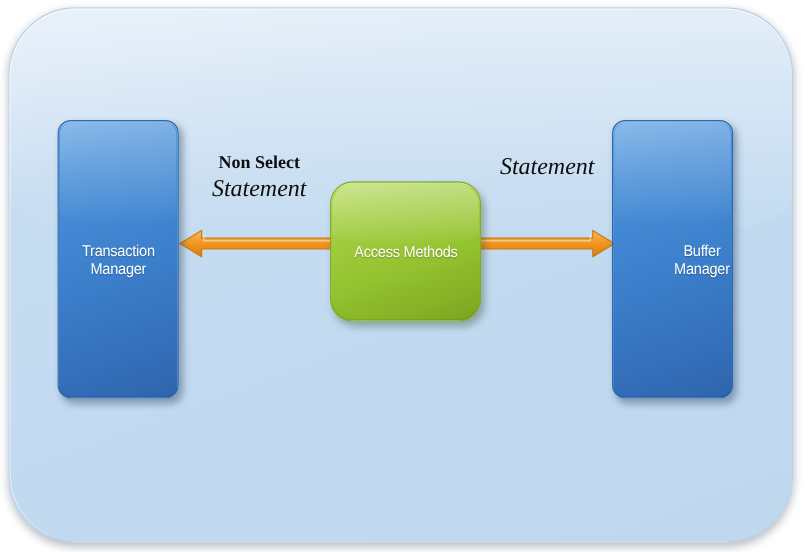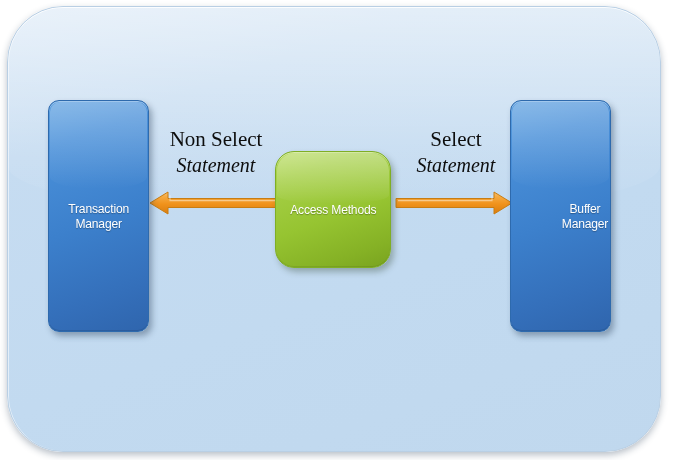--- a/index.html
+++ b/index.html
@@ -92,21 +92,21 @@
     pointer-events: none;
   }
 
   #node-transaction-manager { left: 48px;  top: 100px; }
   #node-buffer-manager      { left: 510px; top: 100px; justify-content: flex-end; }
 
   
   .node-green {
     left: 275px;
     top: 151px;
-    width: 116px;
+    width: 126px;
     height: 117px;
     border-radius: 19px;
     background: linear-gradient(160deg, #b3d957 0%, #a5cf46 20%, #96c431 55%, #85b125 84%, #79a31f 100%);
     border: 1px solid #7fae25;
     box-shadow:
       3px 4px 6px rgba(45, 65, 40, 0.34),
       inset 0 1px 0 rgba(255, 255, 255, 0.50),
       inset 0 -1px 0 rgba(0, 0, 0, 0.08);
   }
   .node-green .node-label {
@@ -139,22 +139,22 @@
   .edge-label {
     position: absolute;
     z-index: 4;
     font-family: "Liberation Serif", serif;
     color: #0d0d0d;
     text-align: center;
     line-height: 1.23;
     white-space: nowrap;
   }
   .edge-label .line-strong {
-    font-weight: normal;
-    font-size: 21px;
+    font-weight: bold;
+    font-size: 15px;
     display: block;
   }
   .edge-label .line-normal {
     font-weight: normal;
     font-size: 20px;
     display: block;
     font-style: italic;
   }
   #label-non-select { left: 160px; top: 127px; width: 112px; }
   #label-select     { left: 400px; top: 127px; width: 112px; }
@@ -214,17 +214,16 @@
       <polyline points="2,11.6 96,11.6 96,6.2" fill="none" stroke="rgba(255,255,255,0.45)" stroke-width="1.1"></polyline>
     </svg>
   </div>
 
   <div class="edge-label" id="label-non-select">
     <span class="line-strong">Non Select</span>
     <span class="line-normal">Statement</span>
   </div>
 
   <div class="edge-label" id="label-select">
-    <span class="line-strong">Select</span>
     <span class="line-normal">Statement</span>
   </div>
 
 </div>
 
 </body></html>

